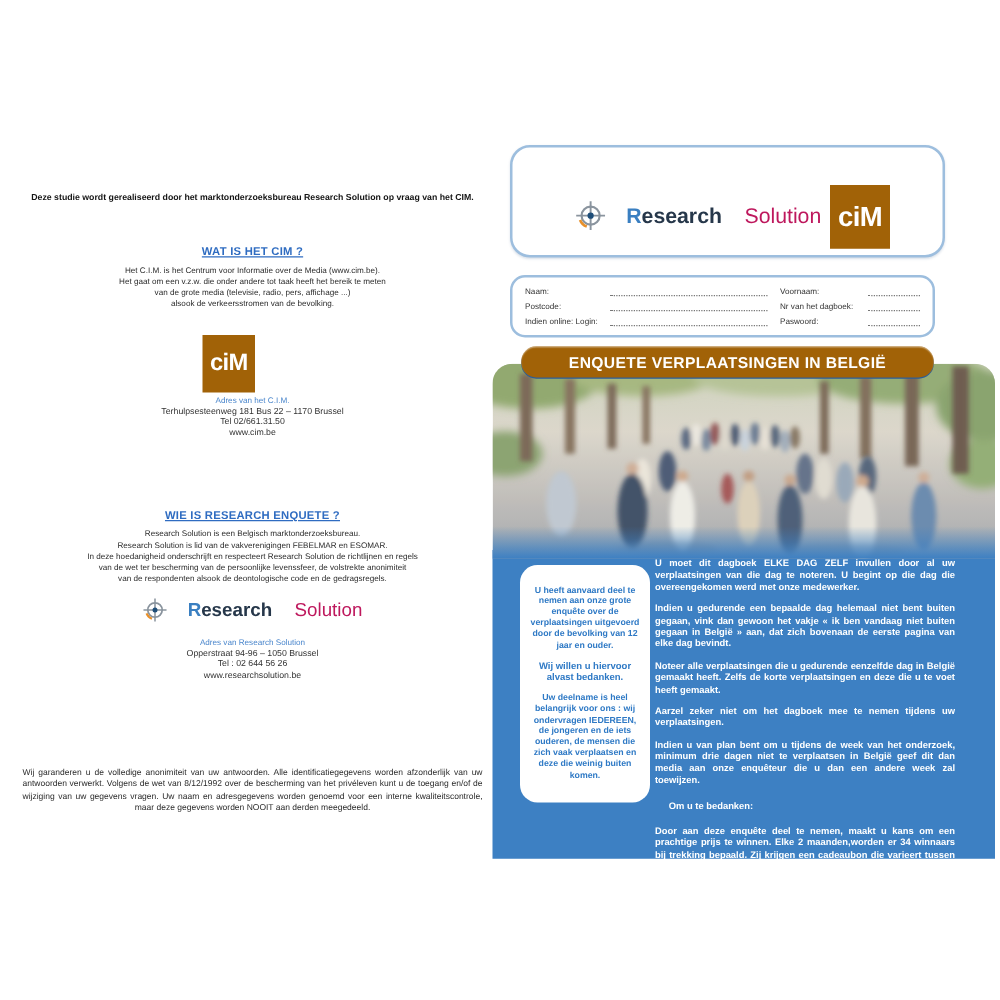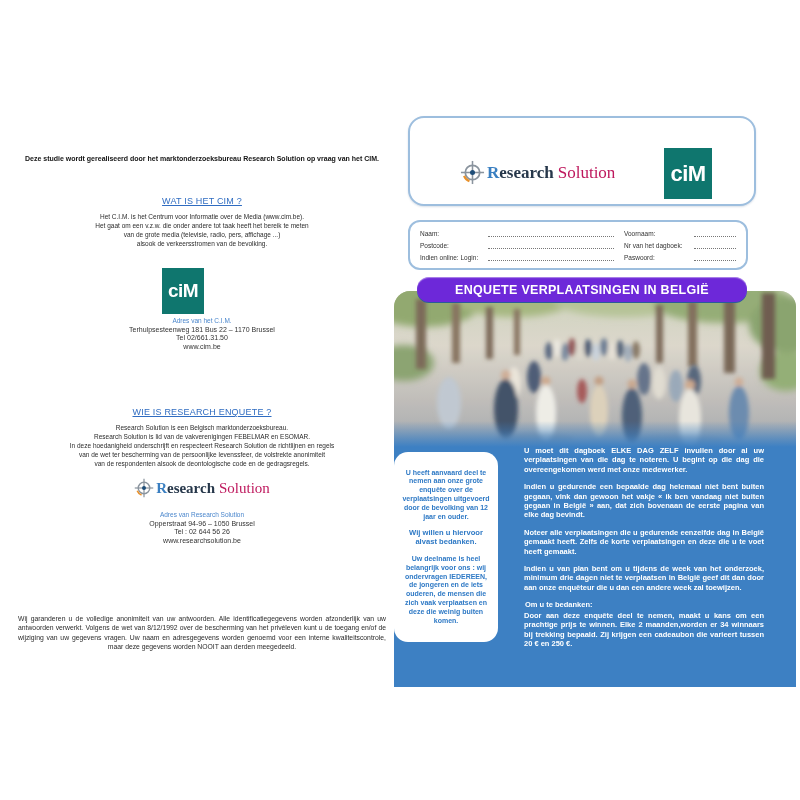--- a/index.html
+++ b/index.html
@@ -5,32 +5,32 @@
   html,body{margin:0;padding:0;}
   body{
     width:800px;height:800px;position:relative;background:#ffffff;
     font-family:"Liberation Sans","DejaVu Sans",sans-serif;
     overflow:hidden;color:#222;
   }
   
   .left-page{position:absolute;left:18px;top:0;width:368px;height:800px;}
   .lp-intro{position:absolute;top:155px;left:0;width:368px;font-size:7px;font-weight:bold;
     color:#141414;text-align:center;white-space:nowrap;}
-  .lp-heading{position:absolute;width:100%;text-align:center;font-size:9px;font-weight:normal;
+  .lp-heading{position:absolute;width:100%;text-align:center;font-size:9px;font-weight:bold;
     color:#2f6cc1;text-decoration:underline;letter-spacing:.2px;}
   .lp-heading.h1{top:196px;} .lp-heading.h2{top:407px;}
   .lp-body{position:absolute;width:100%;text-align:center;font-size:6.5px;line-height:9px;color:#2b2b2b;}
   .lp-body.b1{top:212px;} .lp-body.b2{top:423px;}
-  .cim-logo{background:#0f766e;color:#fff;display:flex;align-items:center;justify-content:center;
+  .cim-logo{background:#a16207;color:#fff;display:flex;align-items:center;justify-content:center;
     font-weight:bold;letter-spacing:-.5px;}
   .cim-logo-left{position:absolute;top:268px;left:144px;width:42px;height:46px;font-size:19px;}
   .addr-title{position:absolute;width:100%;text-align:center;font-size:6.5px;color:#4a86cc;}
   .addr-lines{position:absolute;width:100%;text-align:center;font-size:7px;line-height:8.4px;color:#333;}
   .t1{top:317px;} .l1{top:326px;} .t2{top:511px;} .l2{top:520px;}
-  .rs-logo{display:flex;align-items:center;justify-content:center;gap:2px;font-family:Liberation Serif, serif;}
+  .rs-logo{display:flex;align-items:center;justify-content:center;gap:16px;}
   .rs-logo-left{position:absolute;top:478px;left:0;width:100%;}
   .rs-research{display:inline-block;font-weight:bold;color:#26374a;}
   .rs-research::first-letter{color:#3a7fc1;}
   .rs-solution{color:#be185d;font-weight:400;margin-left:2px;}
   .rs-logo-left .rs-research,.rs-logo-left .rs-solution{font-size:15px;}
   .lp-footer{position:absolute;top:614px;left:0;width:368px;font-size:6.8px;line-height:9.4px;
     text-align:justify;text-align-last:center;color:#2b2b2b;}
   
   .right-page{position:absolute;left:394px;top:0;width:402px;height:800px;}
   .header-box{position:absolute;left:14px;top:116px;width:344px;height:86px;background:#fff;
@@ -39,39 +39,39 @@
   .rs-logo-header .rs-research,.rs-logo-header .rs-solution{font-size:17px;}
   .cim-logo-header{position:absolute;right:42px;top:30px;width:48px;height:51px;font-size:22px;}
   .form-box{position:absolute;left:14px;top:220px;width:340px;height:50px;background:#fff;
     border:2px solid #9dbede;border-radius:12px;box-sizing:border-box;padding:7px 10px;
     display:flex;flex-direction:column;justify-content:space-between;}
   .form-row{display:flex;align-items:flex-end;font-size:6.5px;color:#333;gap:4px;}
   .f-label{white-space:nowrap;flex:0 0 64px;}
   .f-label2{flex:0 0 66px;margin-left:6px;}
   .dots{flex:0 0 126px;border-bottom:1px dotted #777;height:7px;}
   .dots2{flex:1;border-bottom:1px dotted #777;height:7px;}
-  .banner{position:absolute;left:23px;top:277px;width:330px;height:25px;background:#6d28d9;
+  .banner{position:absolute;left:23px;top:277px;width:330px;height:25px;background:#a16207;
     border-radius:12px;z-index:4;display:flex;align-items:center;justify-content:center;
     color:#fff;font-weight:bold;font-size:12.5px;letter-spacing:.3px;
     box-shadow:0 1px 0 #2a5c99, inset 0 1px 1px rgba(255,255,255,.45);}
   .photo{position:absolute;left:0;top:291px;width:402px;height:156px;border-radius:16px 16px 0 0;
     overflow:hidden;z-index:2;}
   .photo svg{position:absolute;left:0;top:0;width:100%;height:100%;}
   .photo-fade{position:absolute;left:0;bottom:0;width:100%;height:26px;
     background:linear-gradient(to bottom, rgba(61,128,195,0), #3d80c3);}
   .blue-panel{position:absolute;left:0;top:440px;width:402px;height:247px;background:#3d80c3;z-index:1;}
-  .intro-box{position:absolute;left:0;top:452px;width:104px;height:190px;background:#fff;
+  .intro-box{position:absolute;left:22px;top:452px;width:104px;height:190px;background:#fff;
     border-radius:14px;z-index:3;box-sizing:border-box;padding:12px 7px;
     color:#2e79c5;font-size:7px;font-weight:bold;text-align:center;line-height:8.8px;
     display:flex;flex-direction:column;gap:8px;justify-content:center;}
   .intro-box .emph{font-size:7.6px;}
   .panel-text{position:absolute;left:130px;top:446px;width:240px;z-index:3;color:#fff;
     font-size:7.5px;font-weight:bold;line-height:9.4px;text-align:justify;}
   .panel-text p{margin:0 0 8px 0;}
-  .panel-text p.thanks-h{margin:1px;}
+  .panel-text p.thanks-h{margin:11px;}
 </style>
 </head>
 <body>
 
 <div class="left-page">
 
   <div class="lp-intro">Deze studie wordt gerealiseerd door het marktonderzoeksbureau Research Solution op vraag van het CIM.</div>
 
   <div class="lp-heading h1">WAT IS HET CIM ?</div>
   <div class="lp-body b1">
@@ -245,17 +245,18 @@
   <div class="intro-box">
     <div>U heeft aanvaard deel te nemen aan onze grote enquête over de verplaatsingen uitgevoerd door de bevolking van 12 jaar en ouder.</div>
     <div class="emph">Wij willen u hiervoor alvast bedanken.</div>
     <div>Uw deelname is heel belangrijk voor ons : wij ondervragen IEDEREEN, de jongeren en de iets ouderen, de mensen die zich vaak verplaatsen en deze die weinig buiten komen.</div>
   </div>
 
   <div class="panel-text">
     <p>U moet dit dagboek ELKE DAG ZELF invullen door al uw verplaatsingen van die dag te noteren. U begint op die dag die overeengekomen werd met onze medewerker.</p>
     <p>Indien u gedurende een bepaalde dag helemaal niet bent buiten gegaan, vink dan gewoon het vakje « ik ben vandaag niet buiten gegaan in België » aan, dat zich bovenaan de eerste pagina van elke dag bevindt.</p>
     <p>Noteer alle verplaatsingen die u gedurende eenzelfde dag in België gemaakt heeft. Zelfs de korte verplaatsingen en deze die u te voet heeft gemaakt.</p>
-    <p>Indien u van plan bent om u tijdens de week van het onderzoek, minimum drie dagen niet te verplaatsen in België geef dit dan door aan onze enquêteur die u dan een andere week zal toewijzen.</p>
+    <p>Aarzel zeker niet om het dagboek mee te nemen tijdens uw verplaatsingen.</p>
+    <p>Indien u van plan bent om u tijdens de week van het onderzoek, minimum drie dagen niet te verplaatsen in België geef dit dan media aan onze enquêteur die u dan een andere week zal toewijzen.</p>
     <p class="thanks-h">Om u te bedanken:</p>
     <p>Door aan deze enquête deel te nemen, maakt u kans om een prachtige prijs te winnen. Elke 2 maanden,worden er 34 winnaars bij trekking bepaald. Zij krijgen een cadeaubon die varieert tussen 20 € en 250 €.</p>
   </div>
 </div>
 
 </body></html>

